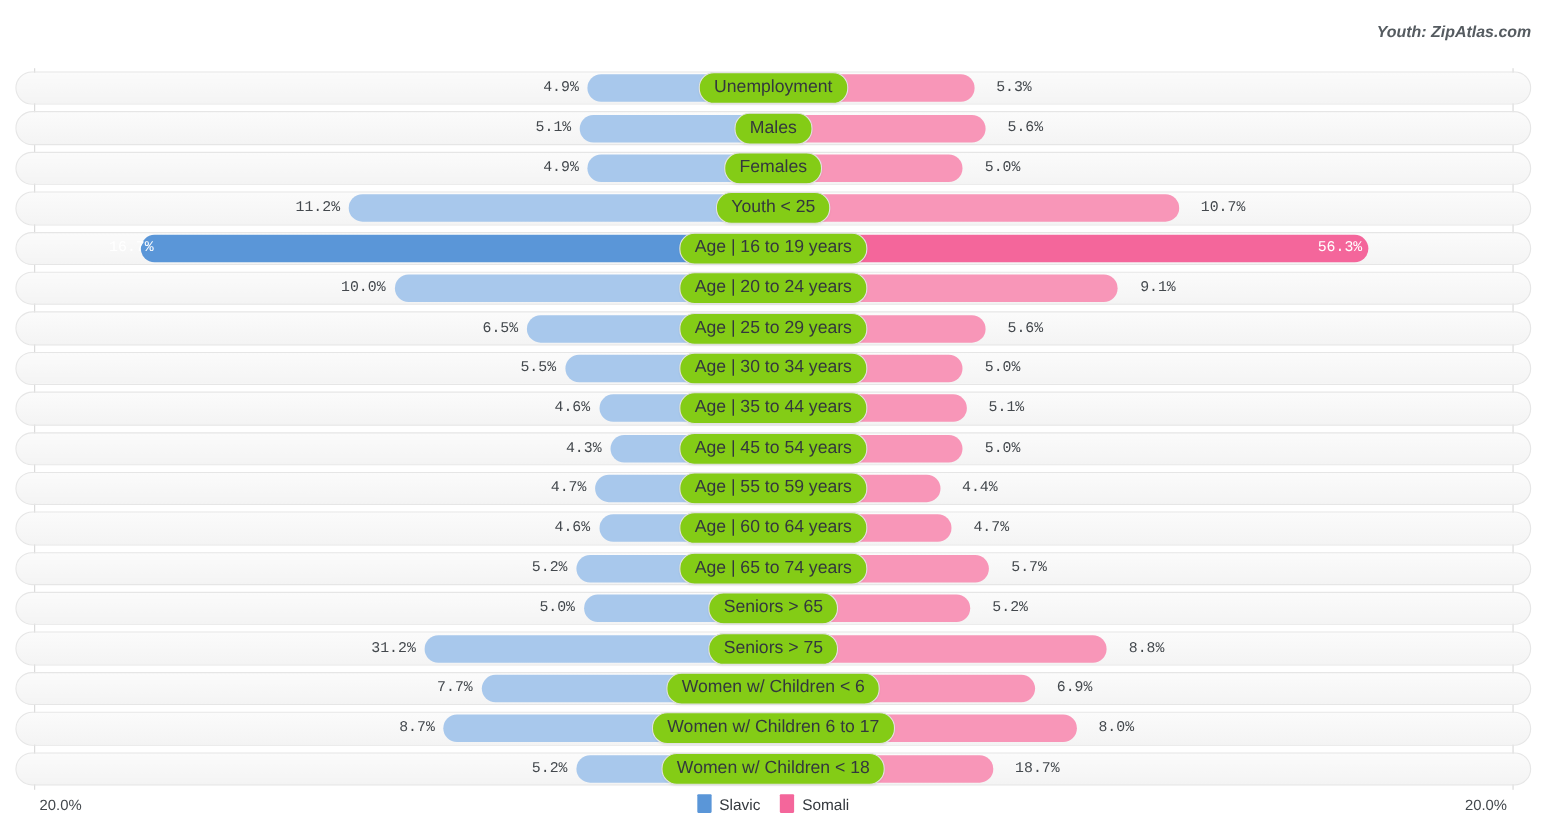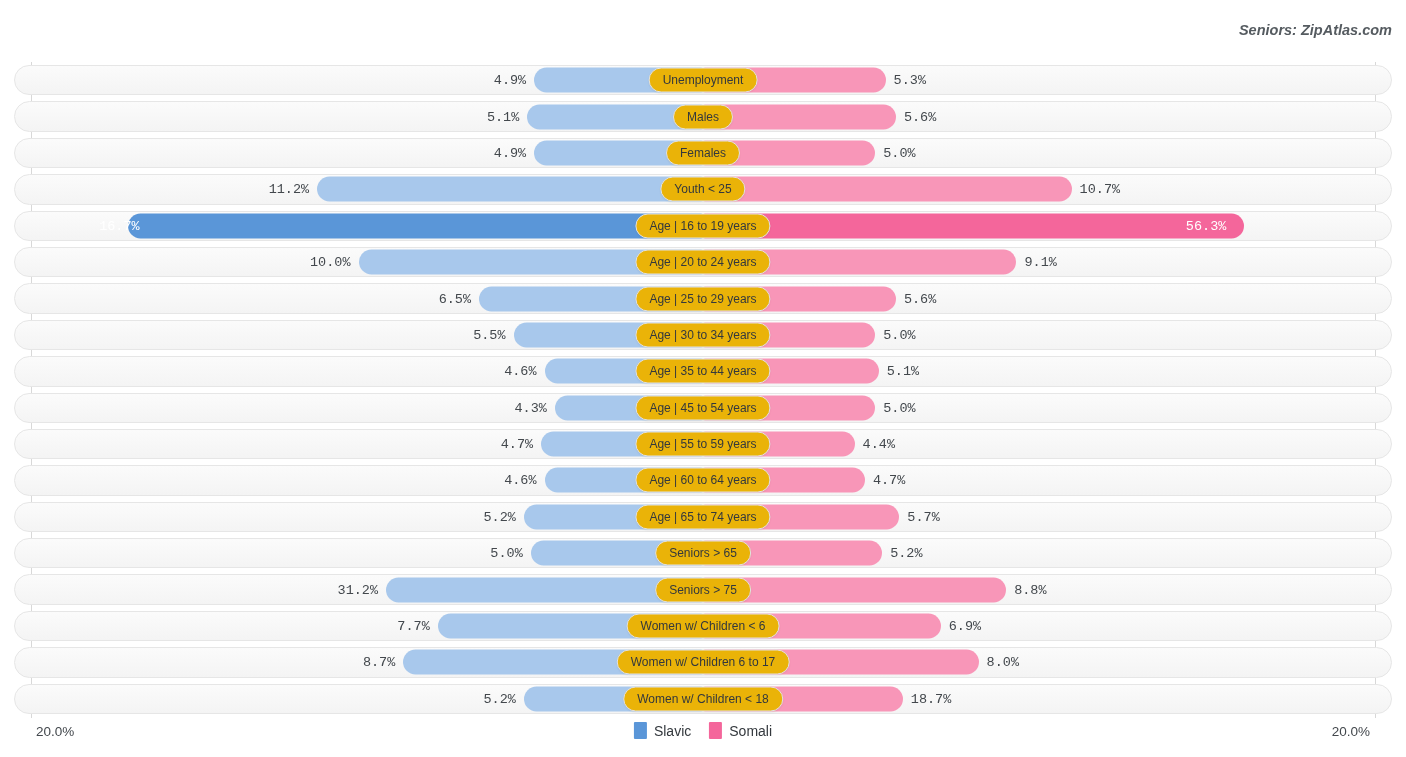--- a/index.html
+++ b/index.html
@@ -124,38 +124,38 @@
   .value {
     position: absolute;
     top: 50%;
     transform: translateY(-50%);
     font-size: 13.5px;
     color: #43484d;
     white-space: nowrap;
     font-family: Liberation Mono, monospace;
   }
   .value.left  { text-align: right; }
-  .value.right { text-align: right; }
+  .value.right { text-align: right; margin-left: 12px; }
 
   
   .value.inside {
     color: #ffffff;
   }
 
   
   .label-pill {
     position: absolute;
     left: 50%;
     top: 50%;
     transform: translate(-50%, -50%);
-    background: #eab308;
+    background: #84cc16;
     border: 1px solid #e2e2e2;
     border-radius: 14px;
     padding: 4px 13px 5px 13px;
-    font-size: 12px;
+    font-size: 16px;
     color: #33383d;
     white-space: nowrap;
     box-shadow: 0 1px 2px rgba(0,0,0,0.06);
     z-index: 3;
   }
 
   
   .footer {
     position: absolute;
     left: 0;
@@ -195,21 +195,21 @@
   .legend-text {
     font-size: 14px;
     color: #33383d;
     white-space: nowrap;
   }
 </style>
 </head>
 <body>
 
 <div class="header">
-  <div class="source-note">Seniors: ZipAtlas.com</div>
+  <div class="source-note">Youth: ZipAtlas.com</div>
 </div>
 
 <div class="plot">
   <div class="axis-line left"></div>
   <div class="axis-line right"></div>
   <div class="rows" id="rows">
       <div class="row">
         <div class="track"></div>
         <div class="bars">
           <div class="bar left" style="width: 168.805px;"></div>

